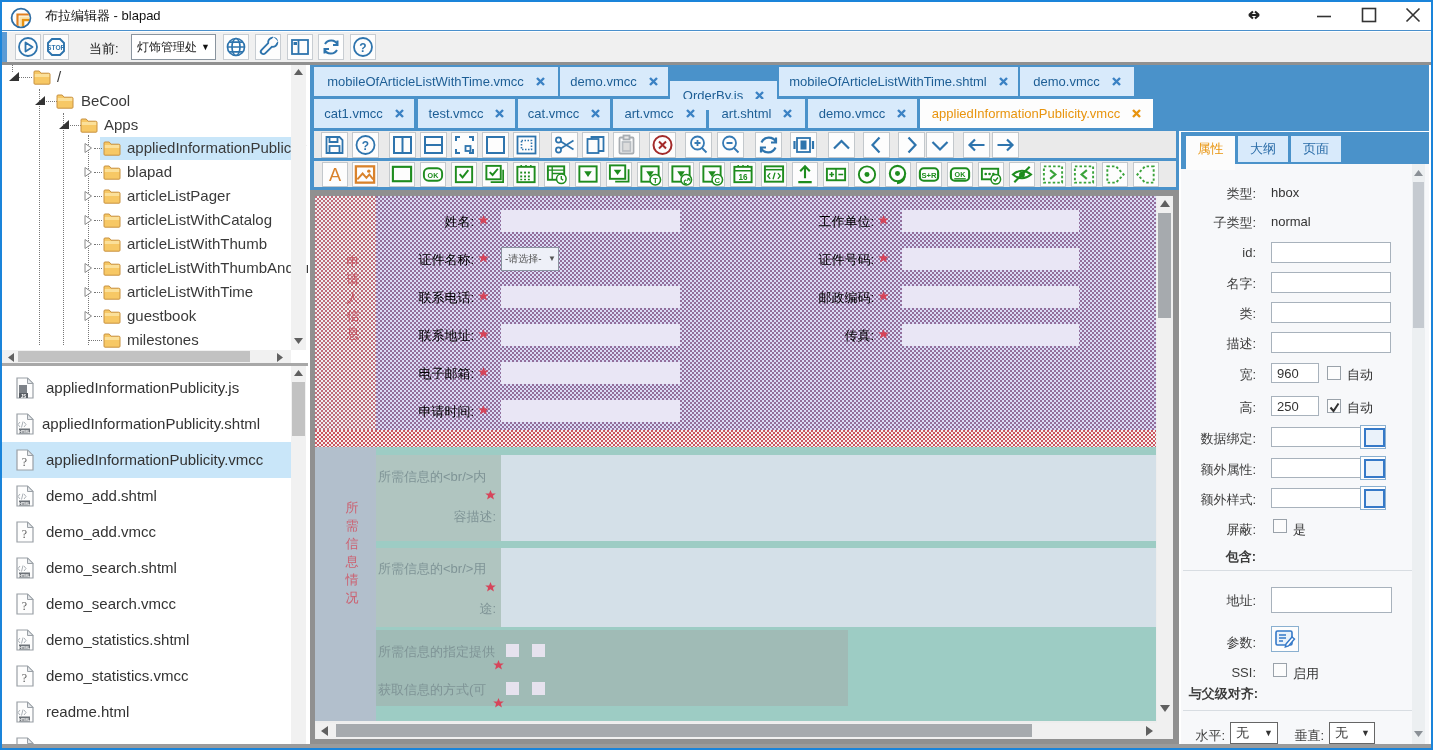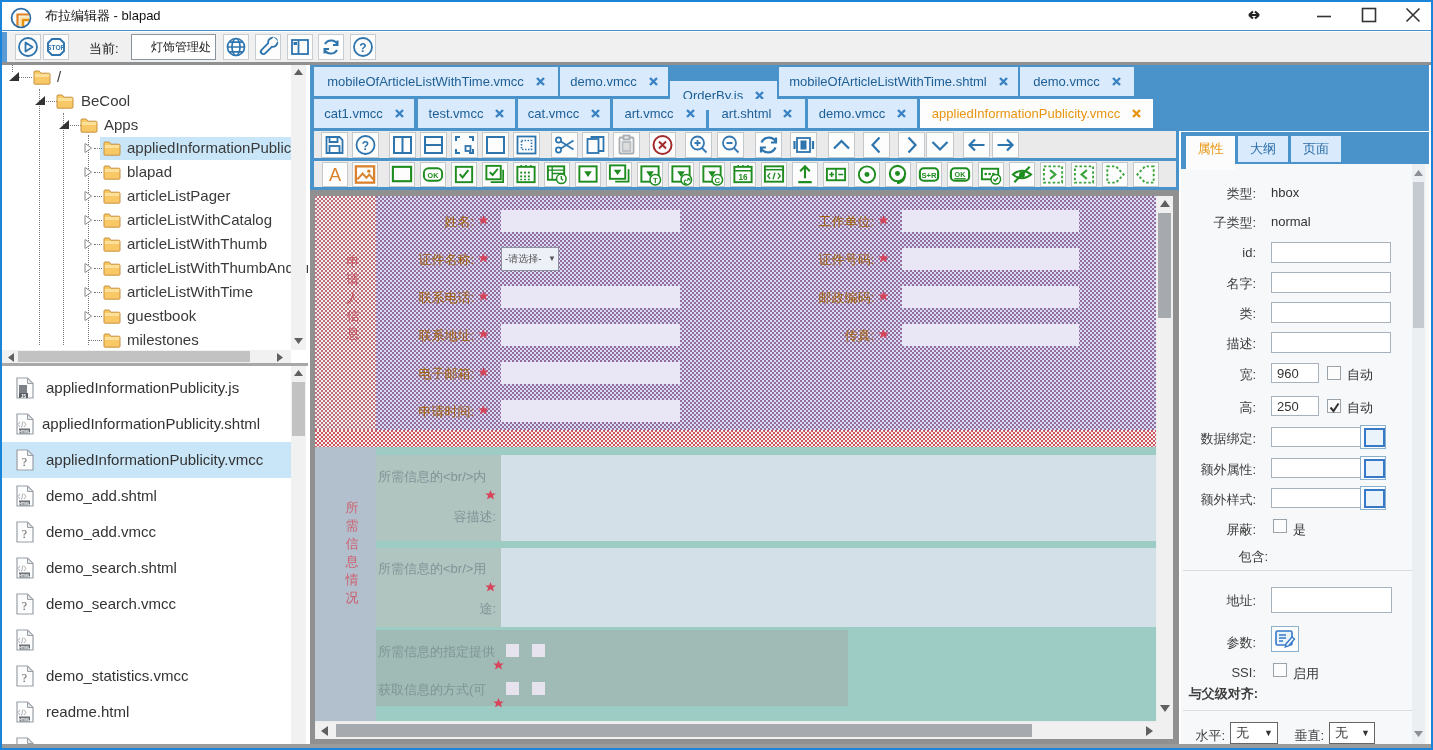--- a/index.html
+++ b/index.html
@@ -41,21 +41,21 @@
 
 #canvas{left:310px;top:190px;width:869px;height:554px;background:#909090}
 #cinner{left:315px;top:196px;width:858px;height:543px;background:#ededed}
 
 .hpink{background-color:#eef0f2;background-image:radial-gradient(circle at 1px 1px,#c06d7a 0.72px,rgba(0,0,0,0) 0.92px),radial-gradient(circle at 3px 3px,#c06d7a 0.72px,rgba(0,0,0,0) 0.92px);background-size:4px 4px}
 .hpurp{background-color:#dadcf6;background-image:radial-gradient(circle at 1px 1px,#936e9a 0.9px,rgba(0,0,0,0) 1.1px),radial-gradient(circle at 3px 3px,#936e9a 0.9px,rgba(0,0,0,0) 1.1px);background-size:4px 4px}
 .hred{background-color:#f5f1f0;background-image:radial-gradient(circle at 1px 1px,#cc5560 0.8px,rgba(0,0,0,0) 1px),radial-gradient(circle at 3px 3px,#cc5560 0.8px,rgba(0,0,0,0) 1px);background-size:4px 4px}
 .tab .x2{margin-left:12px;stroke:#3b82c4;vertical-align:0px}
 .tabact .x2{stroke:#e8940e}
 .finput{position:absolute;background:#e9e6f5;height:22px}
-.flabel{position:absolute;font-size:13px;color:#a16207;text-align:right;white-space:nowrap}
+.flabel{position:absolute;font-size:13px;color:#000000;text-align:right;white-space:nowrap}
 .star{position:absolute;width:11px;height:10px;background:#d6455a;clip-path:polygon(50% 0,63% 34%,98% 36%,72% 58%,81% 95%,50% 73%,19% 95%,28% 58%,2% 36%,37% 34%)}
 
 #rpanel{left:1181px;top:132px;width:248px;height:612px;background:#f7f8fa}
 #rphead{left:0px;top:0px;width:248px;height:32px;background:#4a92ca}
 .rtab{position:absolute;top:4px;height:26px;background:#d8eafb;color:#2b6da8;font-size:13px;text-align:center;line-height:26px}
 .rtabact{background:#fcfcfc;color:#e8940e;height:34px}
 .rlabel{position:absolute;font-size:13px;color:#3c3c3c;text-align:right;white-space:nowrap}
 .rval{position:absolute;font-size:13px;color:#333}
 .rinput{position:absolute;background:#fff;border:1px solid #a8b2bc}
 .cb{width:14px;height:14px;background:#fcfcfc;border:1px solid #9aa2aa}
@@ -96,21 +96,21 @@
     <div class="abs" id="ttbgrip"></div>
  <div class="tbtn" style="left:13px"><svg width="24" height="24" viewBox="0 0 24 24">
         <circle cx="12" cy="12" r="9" fill="none" stroke="#2e74ad" stroke-width="1.8"></circle>
         <path d="M9.5 7.5 L16.5 12 L9.5 16.5 Z" fill="none" stroke="#2e74ad" stroke-width="1.8" stroke-linejoin="round"></path>
       </svg></div>
  <div class="tbtn" style="left:41px"><svg width="24" height="24" viewBox="0 0 24 24">
         <path d="M8 4 H16 L20 8 V16 L16 20 H8 L4 16 V8 Z" fill="none" stroke="#2e74ad" stroke-width="1.9"></path>
         <text x="12" y="14.8" font-size="6.6" font-weight="bold" fill="#2e74ad" text-anchor="middle" font-family="Liberation Sans">STOP</text>
       </svg></div>
  <div class="abs" style="left:87px;top:8px;font-size:13px;color:#222">当前:</div>
- <div class="abs" style="left:129px;top:2px;width:85px;height:26px;background:#fff;border:1px solid #8a949e;font-size:12px;color:#222;line-height:24px;padding-left:19px">灯饰管理处<span style="float:right;margin-right:5px;font-size:9px;color:#111">▼</span></div>
+ <div class="abs" style="left:129px;top:2px;width:85px;height:26px;background:#fff;border:1px solid #8a949e;font-size:12px;color:#222;line-height:24px;padding-left:5px">灯饰管理处<span style="float:right;margin-right:5px;font-size:9px;color:#111">▼</span></div>
  <div class="tbtn" style="left:221px"><svg width="24" height="24" viewBox="0 0 24 24">
         <g stroke="#2e74ad" fill="none" stroke-width="1.7">
           <circle cx="12" cy="12" r="8.5" fill="#fff"></circle>
           <ellipse cx="12" cy="12" rx="4" ry="8.5"></ellipse>
           <path d="M3.5 12 H20.5 M5.2 7.2 H18.8 M5.2 16.8 H18.8"></path>
         </g>
       </svg></div>
  <div class="tbtn" style="left:253px"><svg width="24" height="24" viewBox="0 0 24 24">
         <g stroke="#2e74ad" fill="none">
           <path d="M12.2 8.2 a4.6 4.6 0 1 1 3.6 3.6 l-6.6 6.6 a2.1 2.1 0 0 1 -3.6 -3.6 l6.6 -6.6 z" stroke-width="1.9" stroke-linejoin="round"></path>
@@ -324,20 +324,21 @@
  <svg class="abs" style="left:14px;top:371px" width="18" height="22">
       <use href="#pgimg"></use>
     </svg>
  <div class="frow" style="left:44px;top:4px">appliedInformationPublicity.js</div>
  <div class="frow" style="left:40px;top:40px">appliedInformationPublicity.shtml</div>
  <div class="frow" style="left:44px;top:76px">appliedInformationPublicity.vmcc</div>
  <div class="frow" style="left:44px;top:148px">demo_add.vmcc</div>
  <div class="frow" style="left:44px;top:112px">demo_add.shtml</div>
  <div class="frow" style="left:44px;top:184px">demo_search.shtml</div>
  <div class="frow" style="left:44px;top:220px">demo_search.vmcc</div>
+ <div class="frow" style="left:44px;top:256px">demo_statistics.shtml</div>
  <div class="frow" style="left:44px;top:292px">demo_statistics.vmcc</div>
  <div class="frow" style="left:44px;top:328px">readme.html</div>
  <div class="abs" style="left:289px;top:0;width:15px;height:378px;background:#f1f1f1"></div>
  <svg class="abs" style="left:292px;top:4px" width="9" height="8">
       <polygon points="4.5,0 9,6 0,6" fill="#606060"></polygon>
     </svg>
  <div class="abs" style="left:290px;top:16px;width:13px;height:54px;background:#c2c2c2"></div>
 </div>
 <div class="abs" id="tabsbg">
  <div class="tab" style="left:4px;top:2px;width:244px">mobileOfArticleListWithTime.vmcc<svg class="x2" width="9" height="9" viewBox="0 0 9 9">
@@ -721,21 +722,21 @@
     <div class="abs icode" style="left:179px;top:293px"></div>
  <div class="rlabel" style="left:0;width:75px;top:329px">额外属性:</div>
     <div class="rinput" style="left:90px;top:326px;width:92px;height:20px"></div>
     <div class="abs icode" style="left:179px;top:324px"></div>
  <div class="rlabel" style="left:0;width:75px;top:359px">额外样式:</div>
     <div class="rinput" style="left:90px;top:356px;width:92px;height:20px"></div>
     <div class="abs icode" style="left:179px;top:354px"></div>
  <div class="rlabel" style="left:0;width:75px;top:389px">屏蔽:</div>
     <div class="abs cb" style="left:92px;top:387px"></div>
     <div class="rval" style="left:112px;top:389px">是</div>
- <div class="rlabel" style="left:12px;width:75px;top:416px;font-weight:normal">包含:</div>
+ <div class="rlabel" style="left:0;width:75px;top:416px;font-weight:bold">包含:</div>
  <div class="abs" style="left:2px;top:438px;width:229px;height:1px;background:#d8dde2"></div>
  <div class="rlabel" style="left:0;width:75px;top:460px">地址:</div>
     <div class="rinput" style="left:90px;top:455px;width:121px;height:26px"></div>
  <div class="rlabel" style="left:0;width:75px;top:502px">参数:</div>
  <div class="abs" style="left:90px;top:494px;width:28px;height:26px;background:#fdfdfd;border:1px solid #8ab0d0"><svg width="26" height="24" viewBox="0 0 24 24">
         <rect x="3" y="4" width="16" height="14" rx="1.5" fill="#eaf2fa" stroke="#3579c8" stroke-width="1.6"></rect>
         <path d="M6 8 h7 M6 11 h7 M6 14 h4" stroke="#3579c8" stroke-width="1.3"></path>
         <path d="M13 17 l6-7 2.5 2 -6 7 -3.2 1 z" fill="#fff" stroke="#3579c8" stroke-width="1.4"></path>
       </svg></div>
  <div class="rlabel" style="left:0;width:75px;top:533px">SSI:</div>

